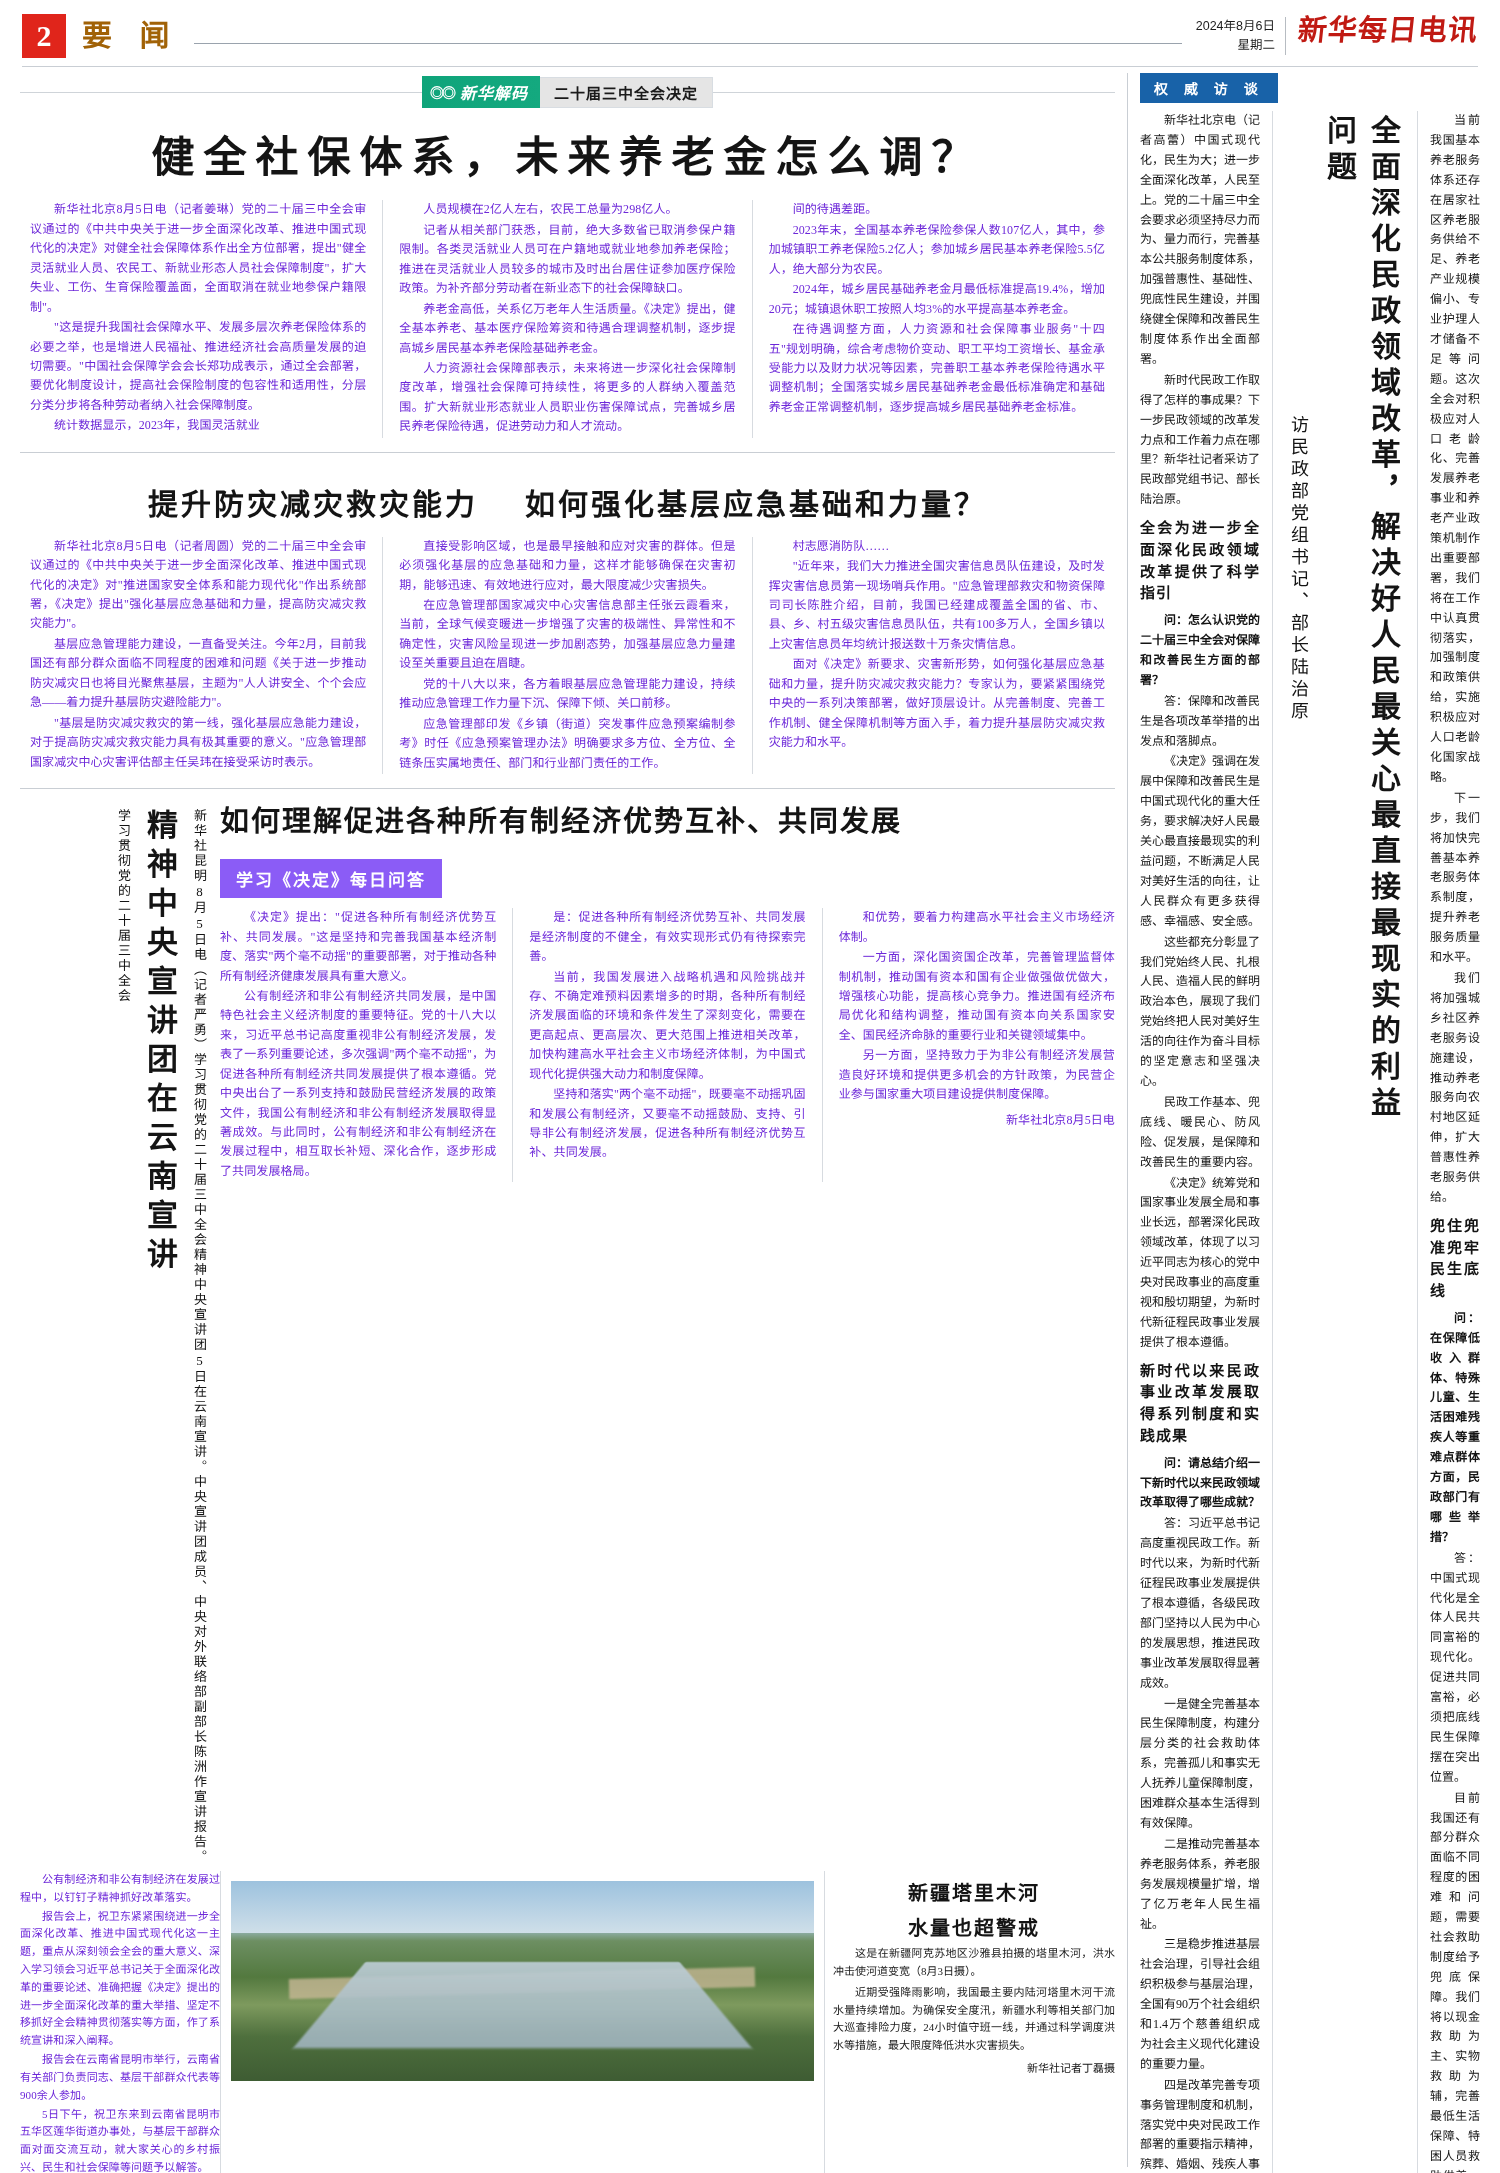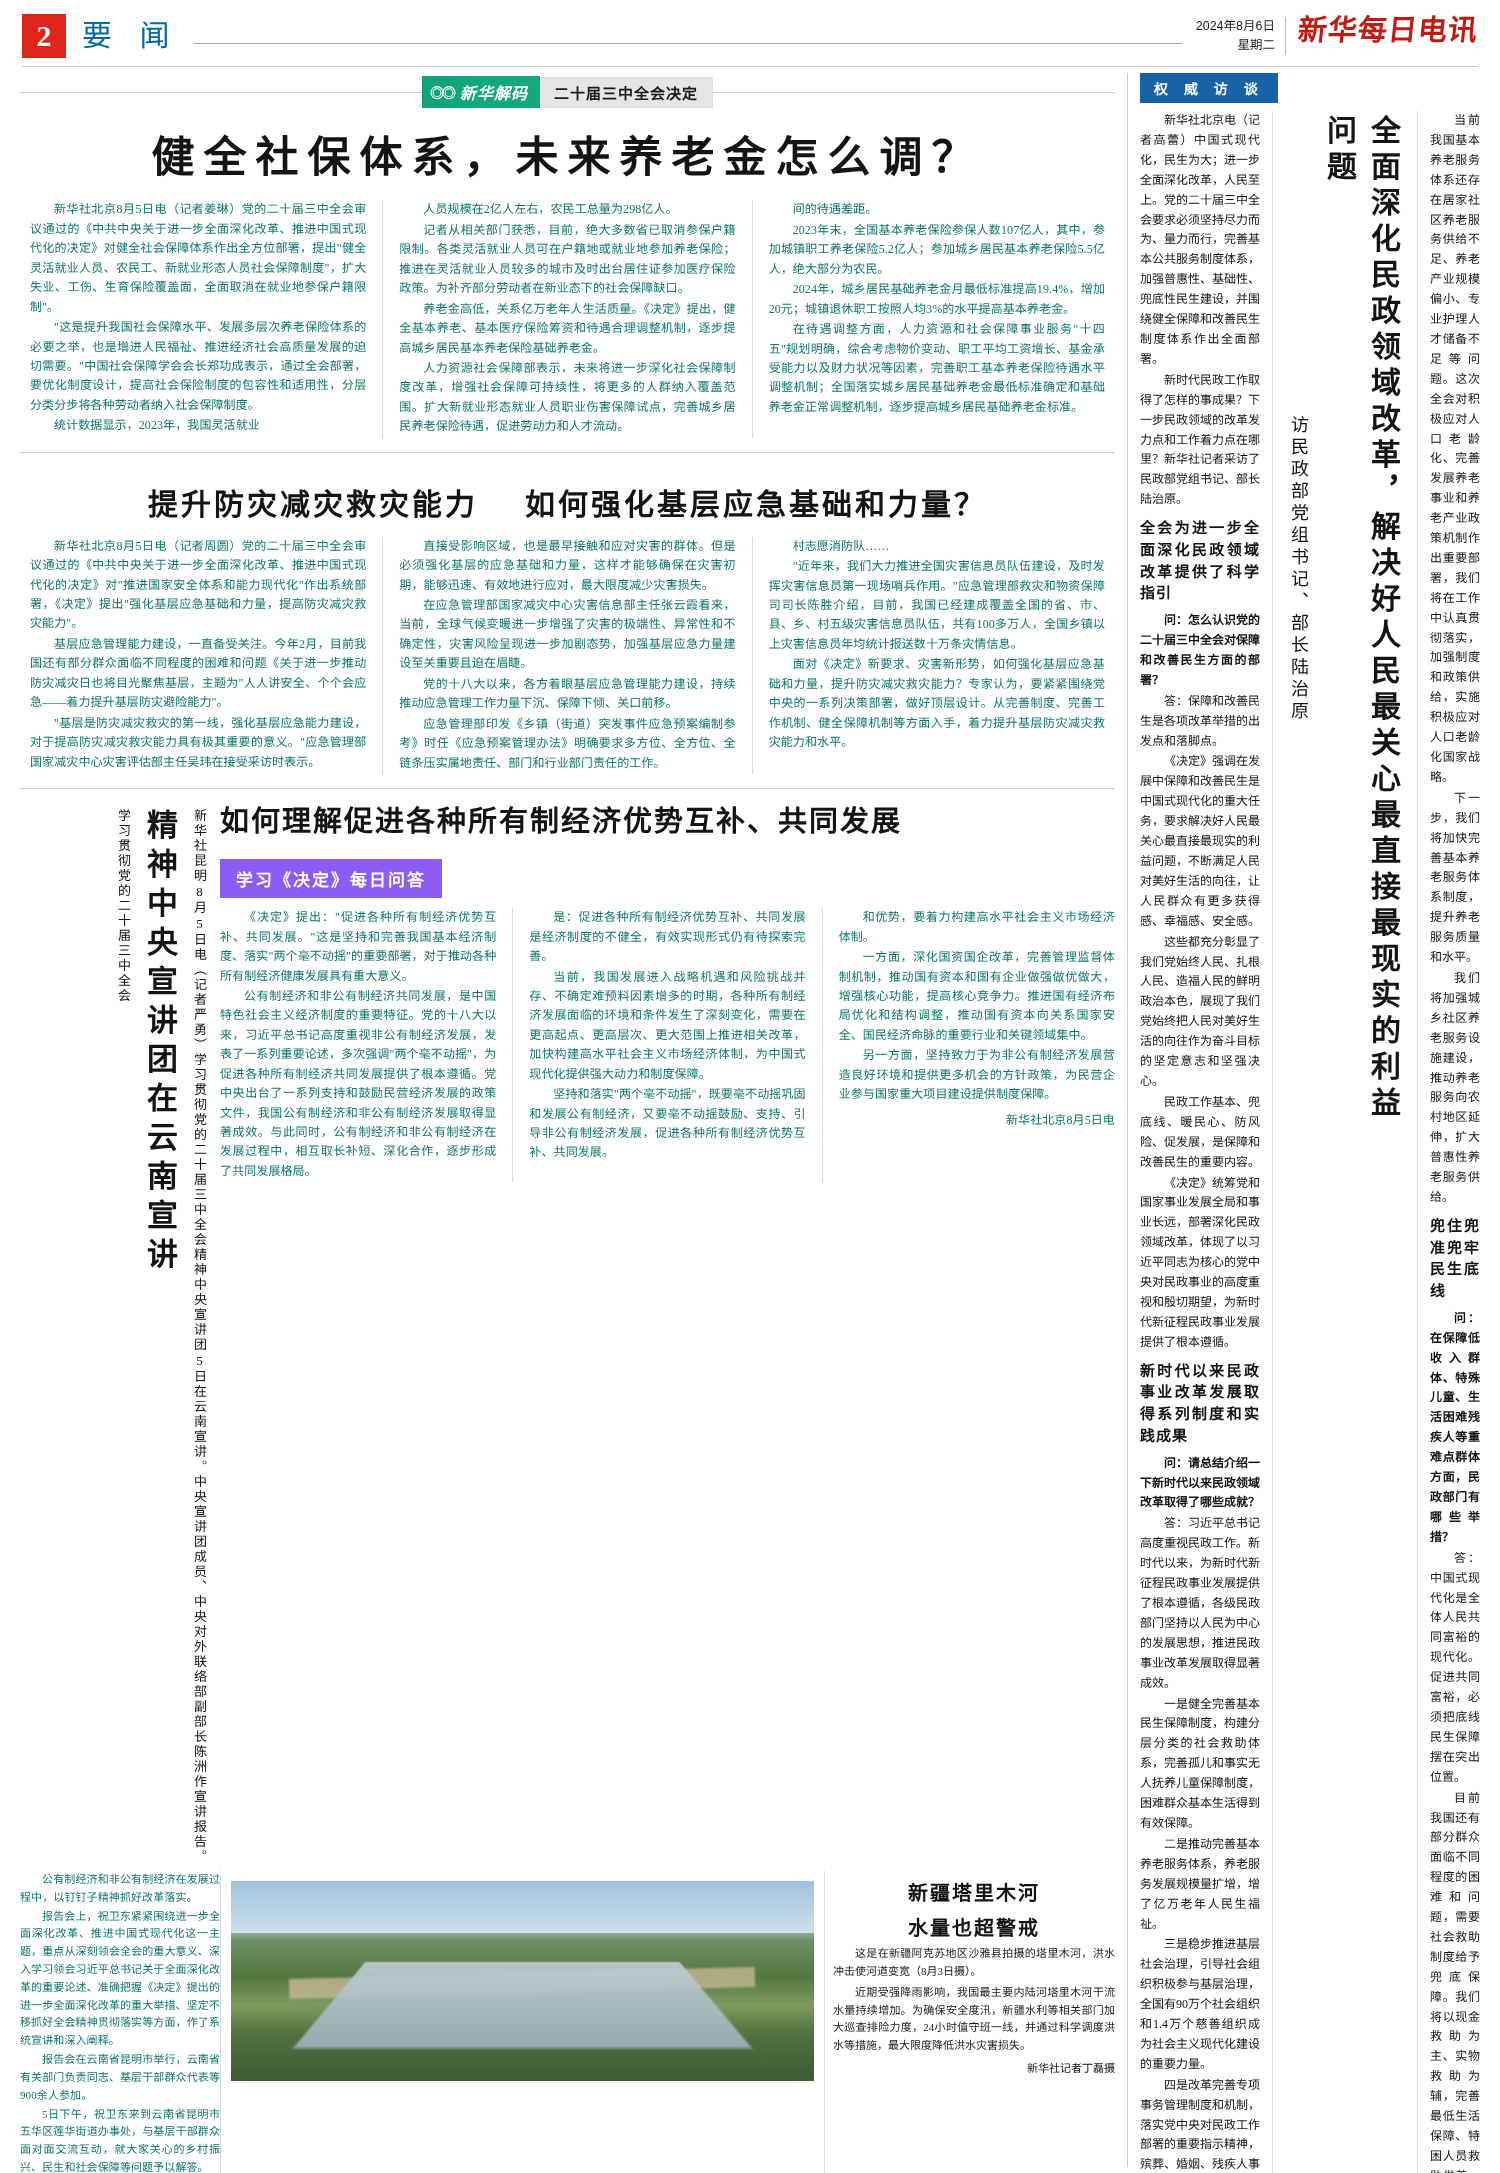--- a/index.html
+++ b/index.html
@@ -20,21 +20,21 @@
     position:relative; height:60px; display:flex; align-items:flex-start;
     padding:14px 22px 0 22px;
   }
   .page-num-box {
     width:44px; height:44px; background:#e0251b; color:#fff;
     display:flex; align-items:center; justify-content:center;
     font-family:"Liberation Serif",serif; font-size:30px; font-weight:700;
     line-height:1; flex:none;
   }
   .section-title {
-    color:#0369a1; font-size:30px; font-weight:400; letter-spacing:10px;
+    color:#a16207; font-size:30px; font-weight:700; letter-spacing:10px;
     margin-left:16px; font-family:"Liberation Serif","DejaVu Serif",serif;
     line-height:44px; white-space:nowrap;
   }
   .masthead-rule {
     flex:1; border-bottom:1.5px solid #9aa3ad; margin:0 14px; height:30px;
   }
   .dateblock {
     text-align:right; font-family:"Liberation Sans","DejaVu Sans",sans-serif;
     font-size:12.5px; color:#1d1d1d; line-height:1.5; padding-right:10px;
     border-right:1.2px solid #b7bcc2; margin-top:3px; white-space:nowrap;
@@ -92,21 +92,21 @@
   h2.head-mid {
     font-size:29px; font-weight:700; letter-spacing:2px; margin:0 0 14px 0;
     line-height:1.25; font-family:"Liberation Serif","DejaVu Serif",serif;
   }
 
   
   .cols3 { display:flex; gap:16px; }
   .cols3 > .col { flex:1; }
   .col { font-size:12px; line-height:1.62; text-align:justify;
          font-family:"Liberation Serif","DejaVu Serif",serif;
-         color:#0f766e; letter-spacing:0.1px; }
+         color:#6d28d9; letter-spacing:0.1px; }
   .col p { margin:0 0 1px 0; text-indent:2em; }
   .coldiv { width:1px; background:#d7dbe0; flex:none; }
 
   .hr-thin { border-top:1px solid #c9ced4; margin:14px 0; }
 
   
   .block { padding:0 10px; }
 
   
   .mid-region { display:flex; margin-top:10px; }

